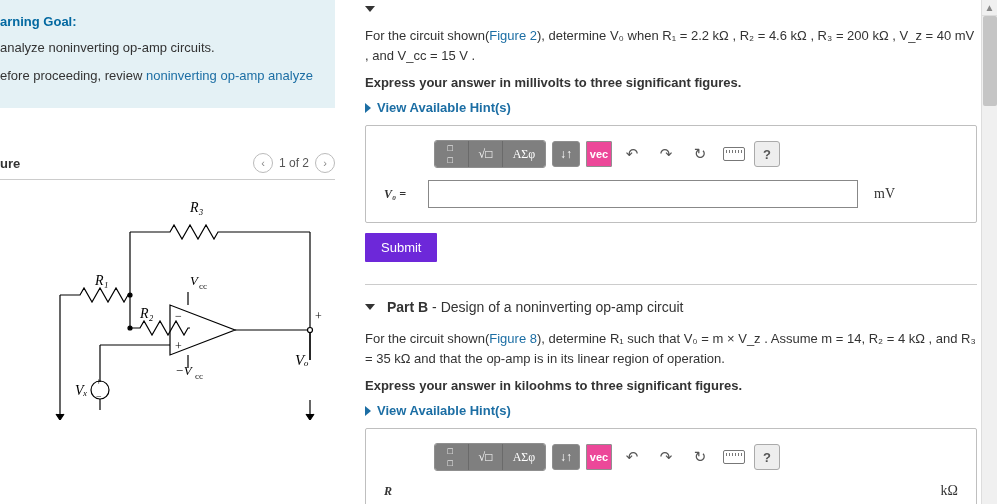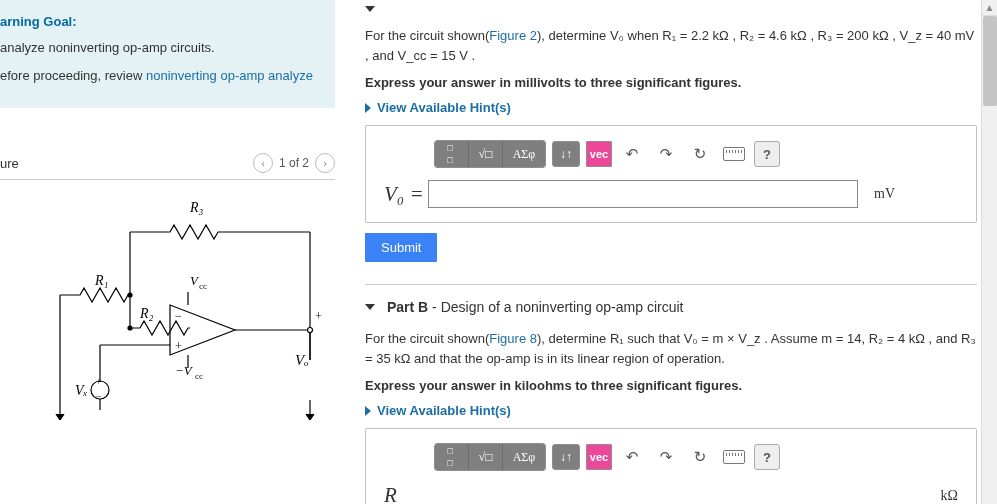--- a/index.html
+++ b/index.html
@@ -5,21 +5,21 @@
   * { box-sizing: border-box; margin: 0; padding: 0; }
   body { font-family: Arial, Helvetica, sans-serif; font-size: 13px; color: #333; background: #fff; width: 997px; height: 504px; overflow: hidden; position: relative; }
   .container { display: flex; height: 100%; }
   .left-col { width: 345px; padding-right: 10px; position: relative; }
   .right-col { flex: 1; padding: 6px 20px 0 20px; overflow: hidden; }
   .goal-box { background: #e4f1f5; padding: 14px 12px 14px 0; margin-bottom: 18px; }
   .goal-title { font-weight: bold; color: #0369a1; margin-bottom: 10px; }
   .goal-p { margin-bottom: 10px; line-height: 1.35; }
   .link { color: #1c6ea4; cursor: pointer; }
   .figure-head { display: flex; justify-content: space-between; align-items: center; border-bottom: 1px solid #ccc; padding-bottom: 6px; margin-bottom: 12px; margin-top: 45px; }
-  .figure-head .title { font-weight: normal; }
+  .figure-head .title { font-weight: bold; }
   .pager { display: flex; align-items: center; gap: 6px; color: #555; font-size: 12px; }
   .pager-btn { width: 20px; height: 20px; border: 1px solid #bbb; border-radius: 50%; display: flex; align-items: center; justify-content: center; color: #888; background: #fff; cursor: pointer; font-size: 11px; }
   .circuit { padding: 8px 5px 0 0; margin-left: 40px; }
   .part-header { display: flex; align-items: center; margin-bottom: 14px; cursor: pointer; }
   .tri-down { width: 0; height: 0; border-left: 5px solid transparent; border-right: 5px solid transparent; border-top: 6px solid #333; margin-right: 12px; }
   .tri-right { width: 0; height: 0; border-top: 5px solid transparent; border-bottom: 5px solid transparent; border-left: 6px solid #1c6ea4; margin-right: 6px; }
   .part-title { font-size: 14px; }
   .part-title b { font-weight: bold; }
   .prompt { margin-left: 0; margin-bottom: 10px; line-height: 1.5; }
   .prompt .fig-link { color: #1c6ea4; cursor: pointer; }
@@ -27,24 +27,24 @@
   .hints { display: flex; align-items: center; color: #1c6ea4; font-weight: bold; cursor: pointer; margin-bottom: 10px; }
   .answer-box { border: 1px solid #bfbfbf; border-radius: 2px; padding: 14px 18px 14px 18px; margin-bottom: 10px; }
   .toolbar { display: flex; align-items: center; gap: 0; margin-bottom: 12px; margin-left: 50px; }
   .tool-group { display: flex; border: 1px solid #8f8f8f; border-radius: 3px; overflow: hidden; margin-right: 6px; }
   .tool-btn { width: 34px; height: 26px; background: #7f7f7f; color: #fff; font-size: 12px; display: flex; align-items: center; justify-content: center; border-right: 1px solid #6a6a6a; cursor: pointer; font-family: 'Times New Roman', serif; }
   .tool-btn:last-child { border-right: none; }
   .tool-single { width: 28px; height: 26px; border: 1px solid #aaa; background: #eee; color: #555; display: flex; align-items: center; justify-content: center; border-radius: 3px; margin-right: 6px; cursor: pointer; font-size: 13px; }
   .tool-single.plain { border: none; background: transparent; font-size: 15px; }
   .tool-single.q { background: #eee; font-weight: bold; width: 26px; }
   .answer-row { display: flex; align-items: center; }
-  .var-label { font-family: 'Times New Roman', serif; font-style: italic; font-size: 21px; width: 44px; }
+  .var-label { font-family: 'Times New Roman', serif; font-style: italic; font-size: 12px; width: 44px; font-weight: bold; }
   .answer-input { flex: 0 0 430px; height: 28px; border: 1px solid #888; padding: 2px 4px; font-size: 13px; }
   .unit { margin-left: 16px; font-family: 'Times New Roman', serif; font-size: 14px; }
-  .submit-btn { background: #3b82f6; color: #fff; border: none; padding: 7px 16px; font-size: 13px; cursor: pointer; border-radius: 1px; margin-bottom: 22px; }
+  .submit-btn { background: #6d28d9; color: #fff; border: none; padding: 7px 16px; font-size: 13px; cursor: pointer; border-radius: 1px; margin-bottom: 22px; }
   .divider { border-top: 1px solid #ccc; margin-bottom: 14px; }
   .scrollbar { position: absolute; right: 0; top: 0; bottom: 0; width: 16px; background: #f0f0f0; border-left: 1px solid #ddd; }
   .scrollbar .track-up { height: 16px; display: flex; align-items:center; justify-content:center; color:#888; font-size:10px; border-bottom:1px solid #ddd; cursor:pointer;}
   .scrollbar .thumb { width: 14px; margin-left:1px; height: 90px; background: #c5c5c5; border-radius: 2px; position: absolute; top: 16px; cursor:pointer;}
   .vec-btn { width: 26px; height: 26px; border:1px solid #8f8f8f; background:#ec4899; color:#fff; display:flex; align-items:center; justify-content:center; border-radius:1px; margin-right:6px; cursor:pointer; font-size:11px; font-family: Arial; font-weight: bold;}
   .arrows-btn { width: 28px; height:26px; border:1px solid #8f8f8f; background:#7f7f7f; color:#fff; display:flex; align-items:center; justify-content:center; border-radius:3px; margin-right:6px; cursor:pointer; font-size:12px;}
   .fraction-icon { display:inline-block; width:14px; height:16px; border:none; position:relative;}
   .fraction-icon::before { content:"□"; position:absolute; top:-3px; left:3px; font-size:9px;}
   .fraction-icon::after { content:"□"; position:absolute; bottom:-3px; left:3px; font-size:9px;}
   .kbd-icon { width: 22px; height: 14px; border:1px solid #777; border-radius:2px; display:inline-block; position:relative;}

